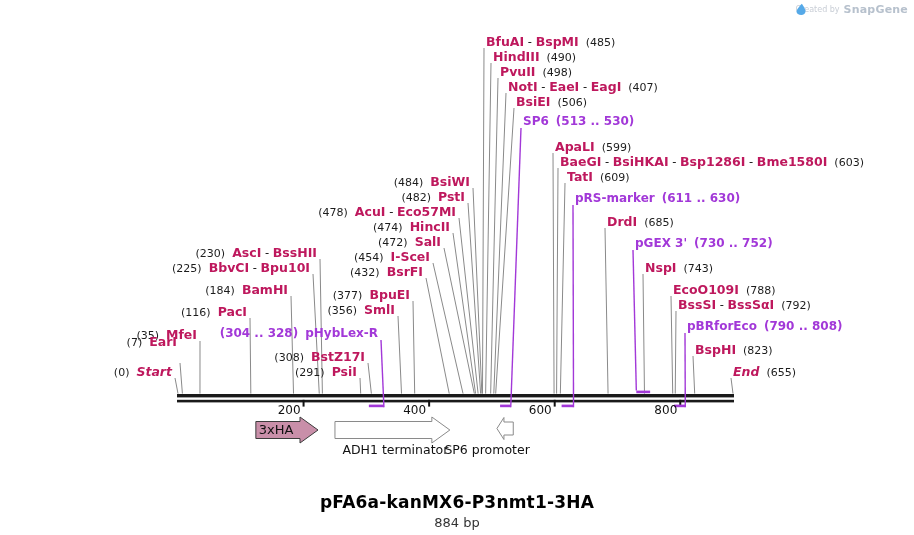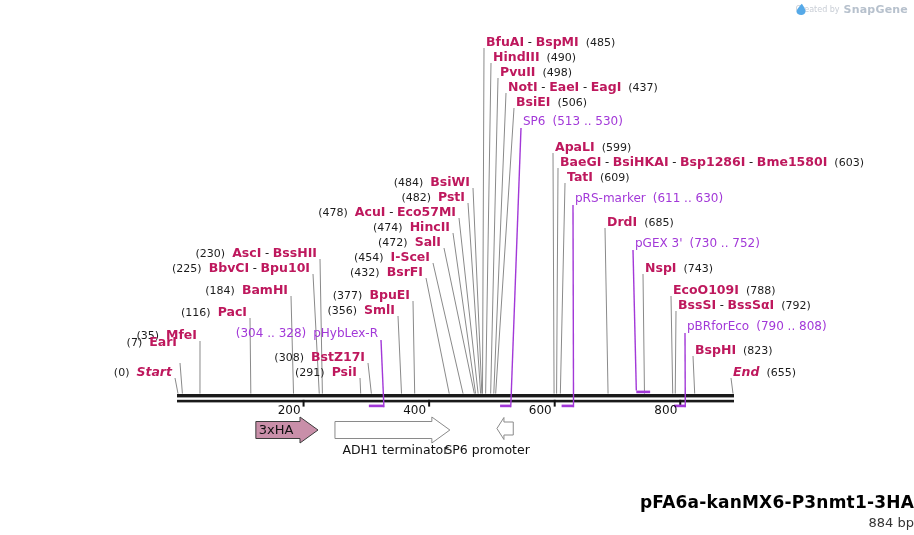--- a/index.html
+++ b/index.html
@@ -5,28 +5,28 @@
   html,body{margin:0;padding:0;background:#fff;}
   .stage{position:relative;width:914px;height:535px;background:#fff;overflow:hidden;
          font-family:"DejaVu Sans","Liberation Sans",sans-serif;}
   svg{position:absolute;left:0;top:0;}
   
   .callout{position:absolute;white-space:nowrap;font-size:11.5px;line-height:13px;color:#000;}
   .callout b{font-size:12.5px;font-weight:bold;color:#be185d;}
   .callout .sep{font-weight:normal;font-size:11.5px;color:#222;}
   .callout .pos{font-size:11px;color:#1c1c1c;}
   .callout .gap{display:inline-block;width:7px;}
-  .callout.primer, .callout.primer b, .callout.primer .pos{color:var(--primer,#a238d8);font-weight:normal;font-size:12px;}
+  .callout.primer, .callout.primer b, .callout.primer .pos{color:var(--primer,#a238d8);font-weight:bold;font-size:12px;}
   .callout.terminus b{font-style:italic;}
   .tick-label{position:absolute;font-size:12px;color:#111;white-space:nowrap;}
   .feat-label{position:absolute;font-size:12.5px;color:#111;white-space:nowrap;}
   .feat-label.inside{font-size:13px;}
   .feat-label.centered{transform:translateX(-50%);}
   
-  .title-block{position:absolute;left:0;top:492px;width:914px;text-align:right;}
+  .title-block{position:absolute;left:0;top:492px;width:914px;text-align:center;}
   .title-block .title{font-size:17px;font-weight:bold;color:#000;letter-spacing:.2px;}
   .title-block .bp{font-size:13px;color:#333;margin-top:3px;}
   
   .logo{position:absolute;top:3px;right:6px;display:flex;align-items:center;gap:4px;}
   .logo .created{font-size:8px;color:#c9ced6;}
   .logo .brand{font-size:11px;font-weight:bold;color:#b7c1cd;letter-spacing:.2px;}
 </style>
 </head>
 <body>
 
@@ -110,21 +110,21 @@
       <div class="callout enzyme" style="top: 305px; right: 667px; text-align: right;"><span class="pos">(116)</span><span class="gap"></span><b>PacI</b></div>
       <div class="callout enzyme" style="top: 328px; right: 717px; text-align: right;"><span class="pos">(35)</span><span class="gap"></span><b>MfeI</b></div>
       <div class="callout enzyme" style="top: 335px; right: 737px; "><span class="pos">(7)</span><span class="gap"></span><b>EarI</b></div>
       <div class="callout terminus" style="top: 365px; right: 742px; text-align: center;"><span class="pos">(0)</span><span class="gap"></span><b>Start</b></div>
       <div class="callout enzyme" style="top: 350px; right: 549px; text-align: right;"><span class="pos">(308)</span><span class="gap"></span><b>BstZ17I</b></div>
       <div class="callout enzyme" style="top: 365px; right: 557px; text-align: right;"><span class="pos">(291)</span><span class="gap"></span><b>PsiI</b></div>
       <div class="callout primer" style="top: 327px; right: 536px; text-align: right;"><span class="pos">(304 .. 328)</span><span class="gap"></span><b>pHybLex-R</b></div>
       <div class="callout enzyme" style="top: 35px; left: 486px;"><b>BfuAI</b><span class="sep"> - </span><b>BspMI</b><span class="gap"></span><span class="pos">(485)</span></div>
       <div class="callout enzyme" style="top: 50px; left: 493px;"><b>HindIII</b><span class="gap"></span><span class="pos">(490)</span></div>
       <div class="callout enzyme" style="top: 65px; left: 500px;"><b>PvuII</b><span class="gap"></span><span class="pos">(498)</span></div>
-      <div class="callout enzyme" style="top: 80px; left: 508px;"><b>NotI</b><span class="sep"> - </span><b>EaeI</b><span class="sep"> - </span><b>EagI</b><span class="gap"></span><span class="pos">(437)</span></div>
+      <div class="callout enzyme" style="top: 80px; left: 508px;"><b>NotI</b><span class="sep"> - </span><b>EaeI</b><span class="sep"> - </span><b>EagI</b><span class="gap"></span><span class="pos">(407)</span></div>
       <div class="callout enzyme" style="top: 95px; left: 516px;"><b>BsiEI</b><span class="gap"></span><span class="pos">(506)</span></div>
       <div class="callout primer" style="top: 115px; left: 523px;"><b>SP6</b><span class="gap"></span><span class="pos">(513 .. 530)</span></div>
       <div class="callout enzyme" style="top: 140px; left: 555px;"><b>ApaLI</b><span class="gap"></span><span class="pos">(599)</span></div>
       <div class="callout enzyme" style="top: 155px; left: 560px;"><b>BaeGI</b><span class="sep"> - </span><b>BsiHKAI</b><span class="sep"> - </span><b>Bsp1286I</b><span class="sep"> - </span><b>Bme1580I</b><span class="gap"></span><span class="pos">(603)</span></div>
       <div class="callout enzyme" style="top: 170px; left: 567px;"><b>TatI</b><span class="gap"></span><span class="pos">(609)</span></div>
       <div class="callout primer" style="top: 192px; left: 575px;"><b>pRS-marker</b><span class="gap"></span><span class="pos">(611 .. 630)</span></div>
       <div class="callout enzyme" style="top: 215px; left: 607px;"><b>DrdI</b><span class="gap"></span><span class="pos">(685)</span></div>
       <div class="callout primer" style="top: 237px; left: 635px;"><b>pGEX 3'</b><span class="gap"></span><span class="pos">(730 .. 752)</span></div>
       <div class="callout enzyme" style="top: 261px; left: 645px;"><b>NspI</b><span class="gap"></span><span class="pos">(743)</span></div>
       <div class="callout enzyme" style="top: 283px; left: 673px;"><b>EcoO109I</b><span class="gap"></span><span class="pos">(788)</span></div>

